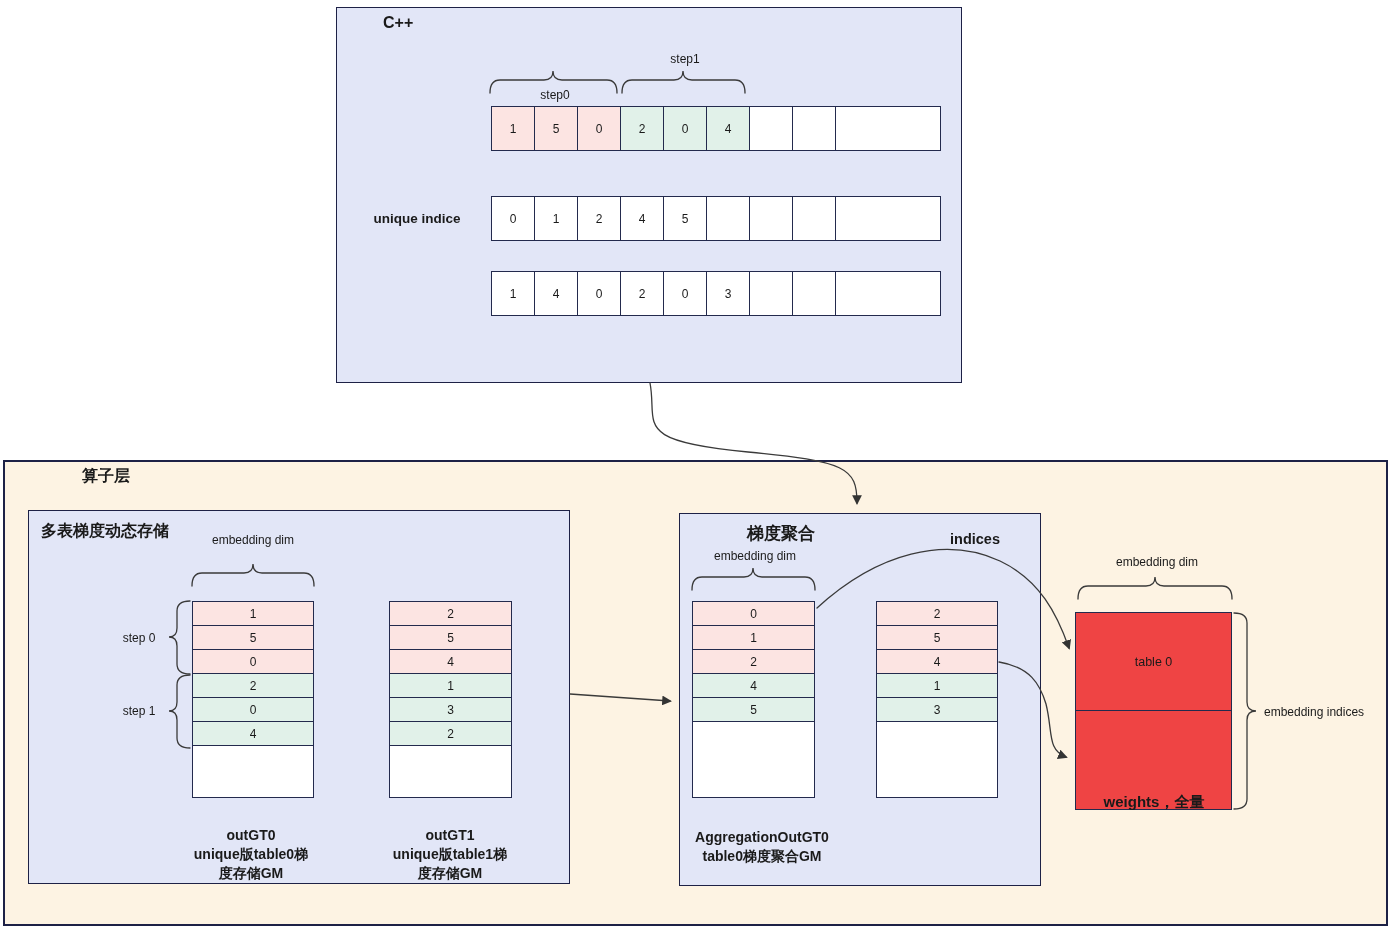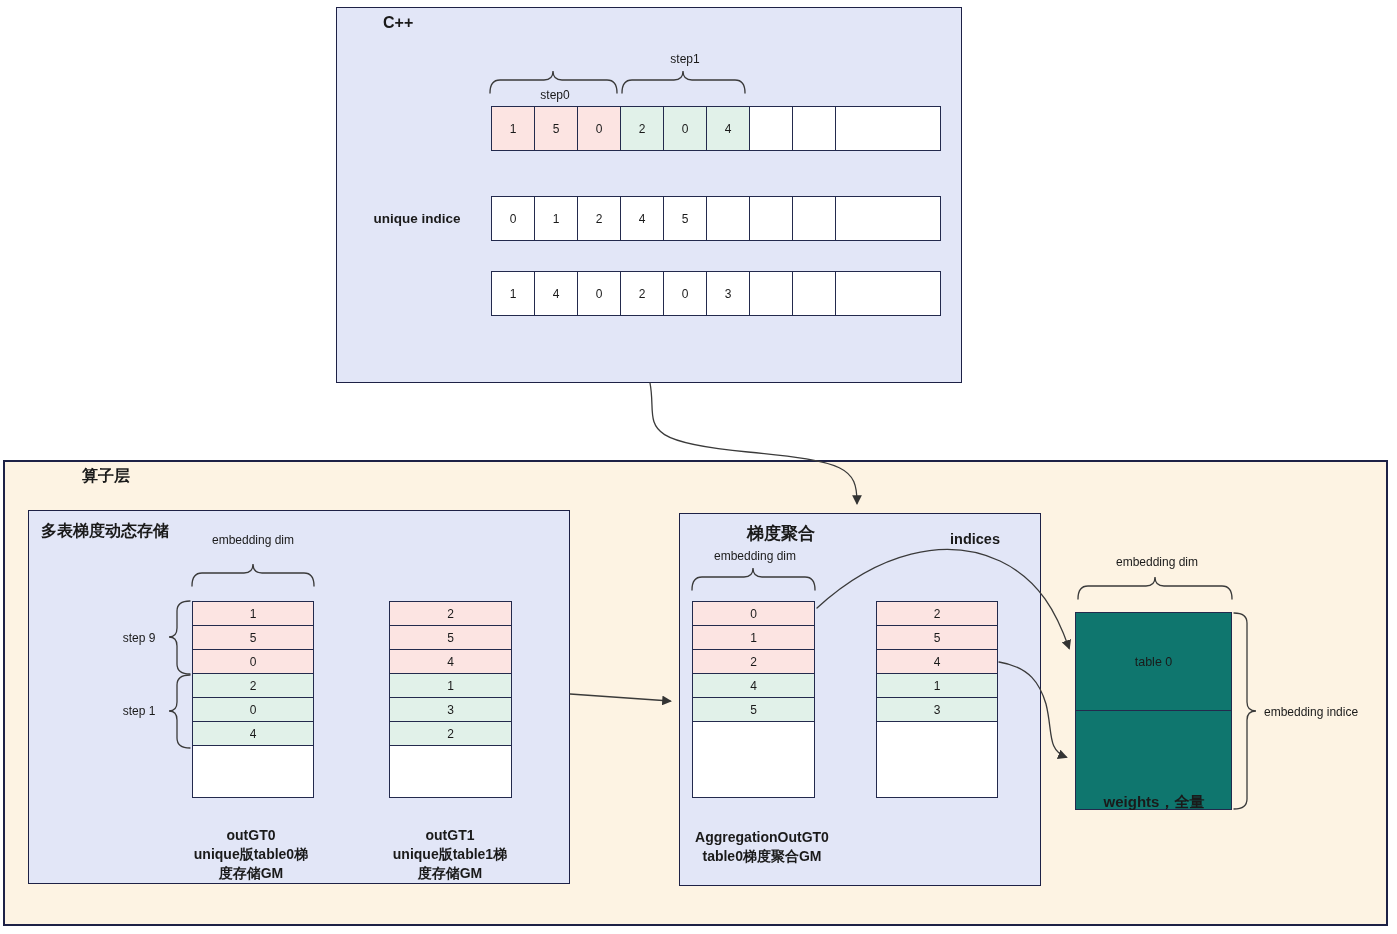--- a/index.html
+++ b/index.html
@@ -81,21 +81,21 @@
     </div>
   </div>
 
   <div class="panel cream" style="left:3px;top:460px;width:1385px;height:466px;border-width:2px;"></div>
   <div class="ptitle" style="left:82px;top:466px;font-size:16px;">算子层</div>
 
   <div class="panel blue" style="left:28px;top:510px;width:542px;height:374px;">
     <div class="ptitle" style="left:12px;top:10px;font-size:16px;">多表梯度动态存储</div>
   </div>
   <div class="abs ctr small-label" style="left:193px;top:533px;width:120px;">embedding dim</div>
-  <div class="abs ctr small-label" style="left:113px;top:631px;width:52px;">step 9</div>
+  <div class="abs ctr small-label" style="left:113px;top:631px;width:52px;">step 0</div>
   <div class="abs ctr small-label" style="left:113px;top:704px;width:52px;">step 1</div>
 
   <div class="stack" style="left:192px;top:601px;width:122px;height:197px;">
     <div class="srow pink">1</div>
     <div class="srow pink">5</div>
     <div class="srow pink">0</div>
     <div class="srow green">2</div>
     <div class="srow green">0</div>
     <div class="srow green">4</div>
     <div class="sfill"></div>
@@ -139,26 +139,26 @@
     <div class="srow pink">4</div>
     <div class="srow green">1</div>
     <div class="srow green">3</div>
     <div class="sfill"></div>
   </div>
 
   <div class="caption multiline" style="left:670px;top:828px;width:184px;">AggregationOutGT0
 table0梯度聚合GM</div>
 
   <div class="abs ctr small-label" style="left:1095px;top:555px;width:124px;">embedding dim</div>
-  <div class="abs" style="left:1075px;top:612px;width:157px;height:198px;background:#0f766e;border:1.5px solid #232a4d;">
+  <div class="abs" style="left:1075px;top:612px;width:157px;height:198px;background:#ef4444;border:1.5px solid #232a4d;">
     <div class="ctr" style="position:absolute;left:0;top:0;width:100%;height:50%;border-bottom:1.3px solid #232a4d;font-size:12.5px;">
       <span>table 0</span>
     </div>
   </div>
-  <div class="abs small-label" style="left:1264px;top:705px;">embedding indice</div>
+  <div class="abs small-label" style="left:1264px;top:705px;">embedding indices</div>
   <div class="caption" style="left:1070px;top:792px;width:168px;font-size:15px;">weights，全量</div>
 
   <svg class="overlay" width="1397" height="934" viewBox="0 0 1397 934">
     <defs>
       <marker id="ah" viewBox="0 0 10 10" refX="8" refY="5" markerWidth="7.5" markerHeight="7.5" orient="auto-start-reverse">
         <path d="M0,0 L10,5 L0,10 z" fill="#333"></path>
       </marker>
     </defs>
     <g fill="none" stroke="var(--line-gray)" stroke-width="1.3" stroke-linecap="round">
 

